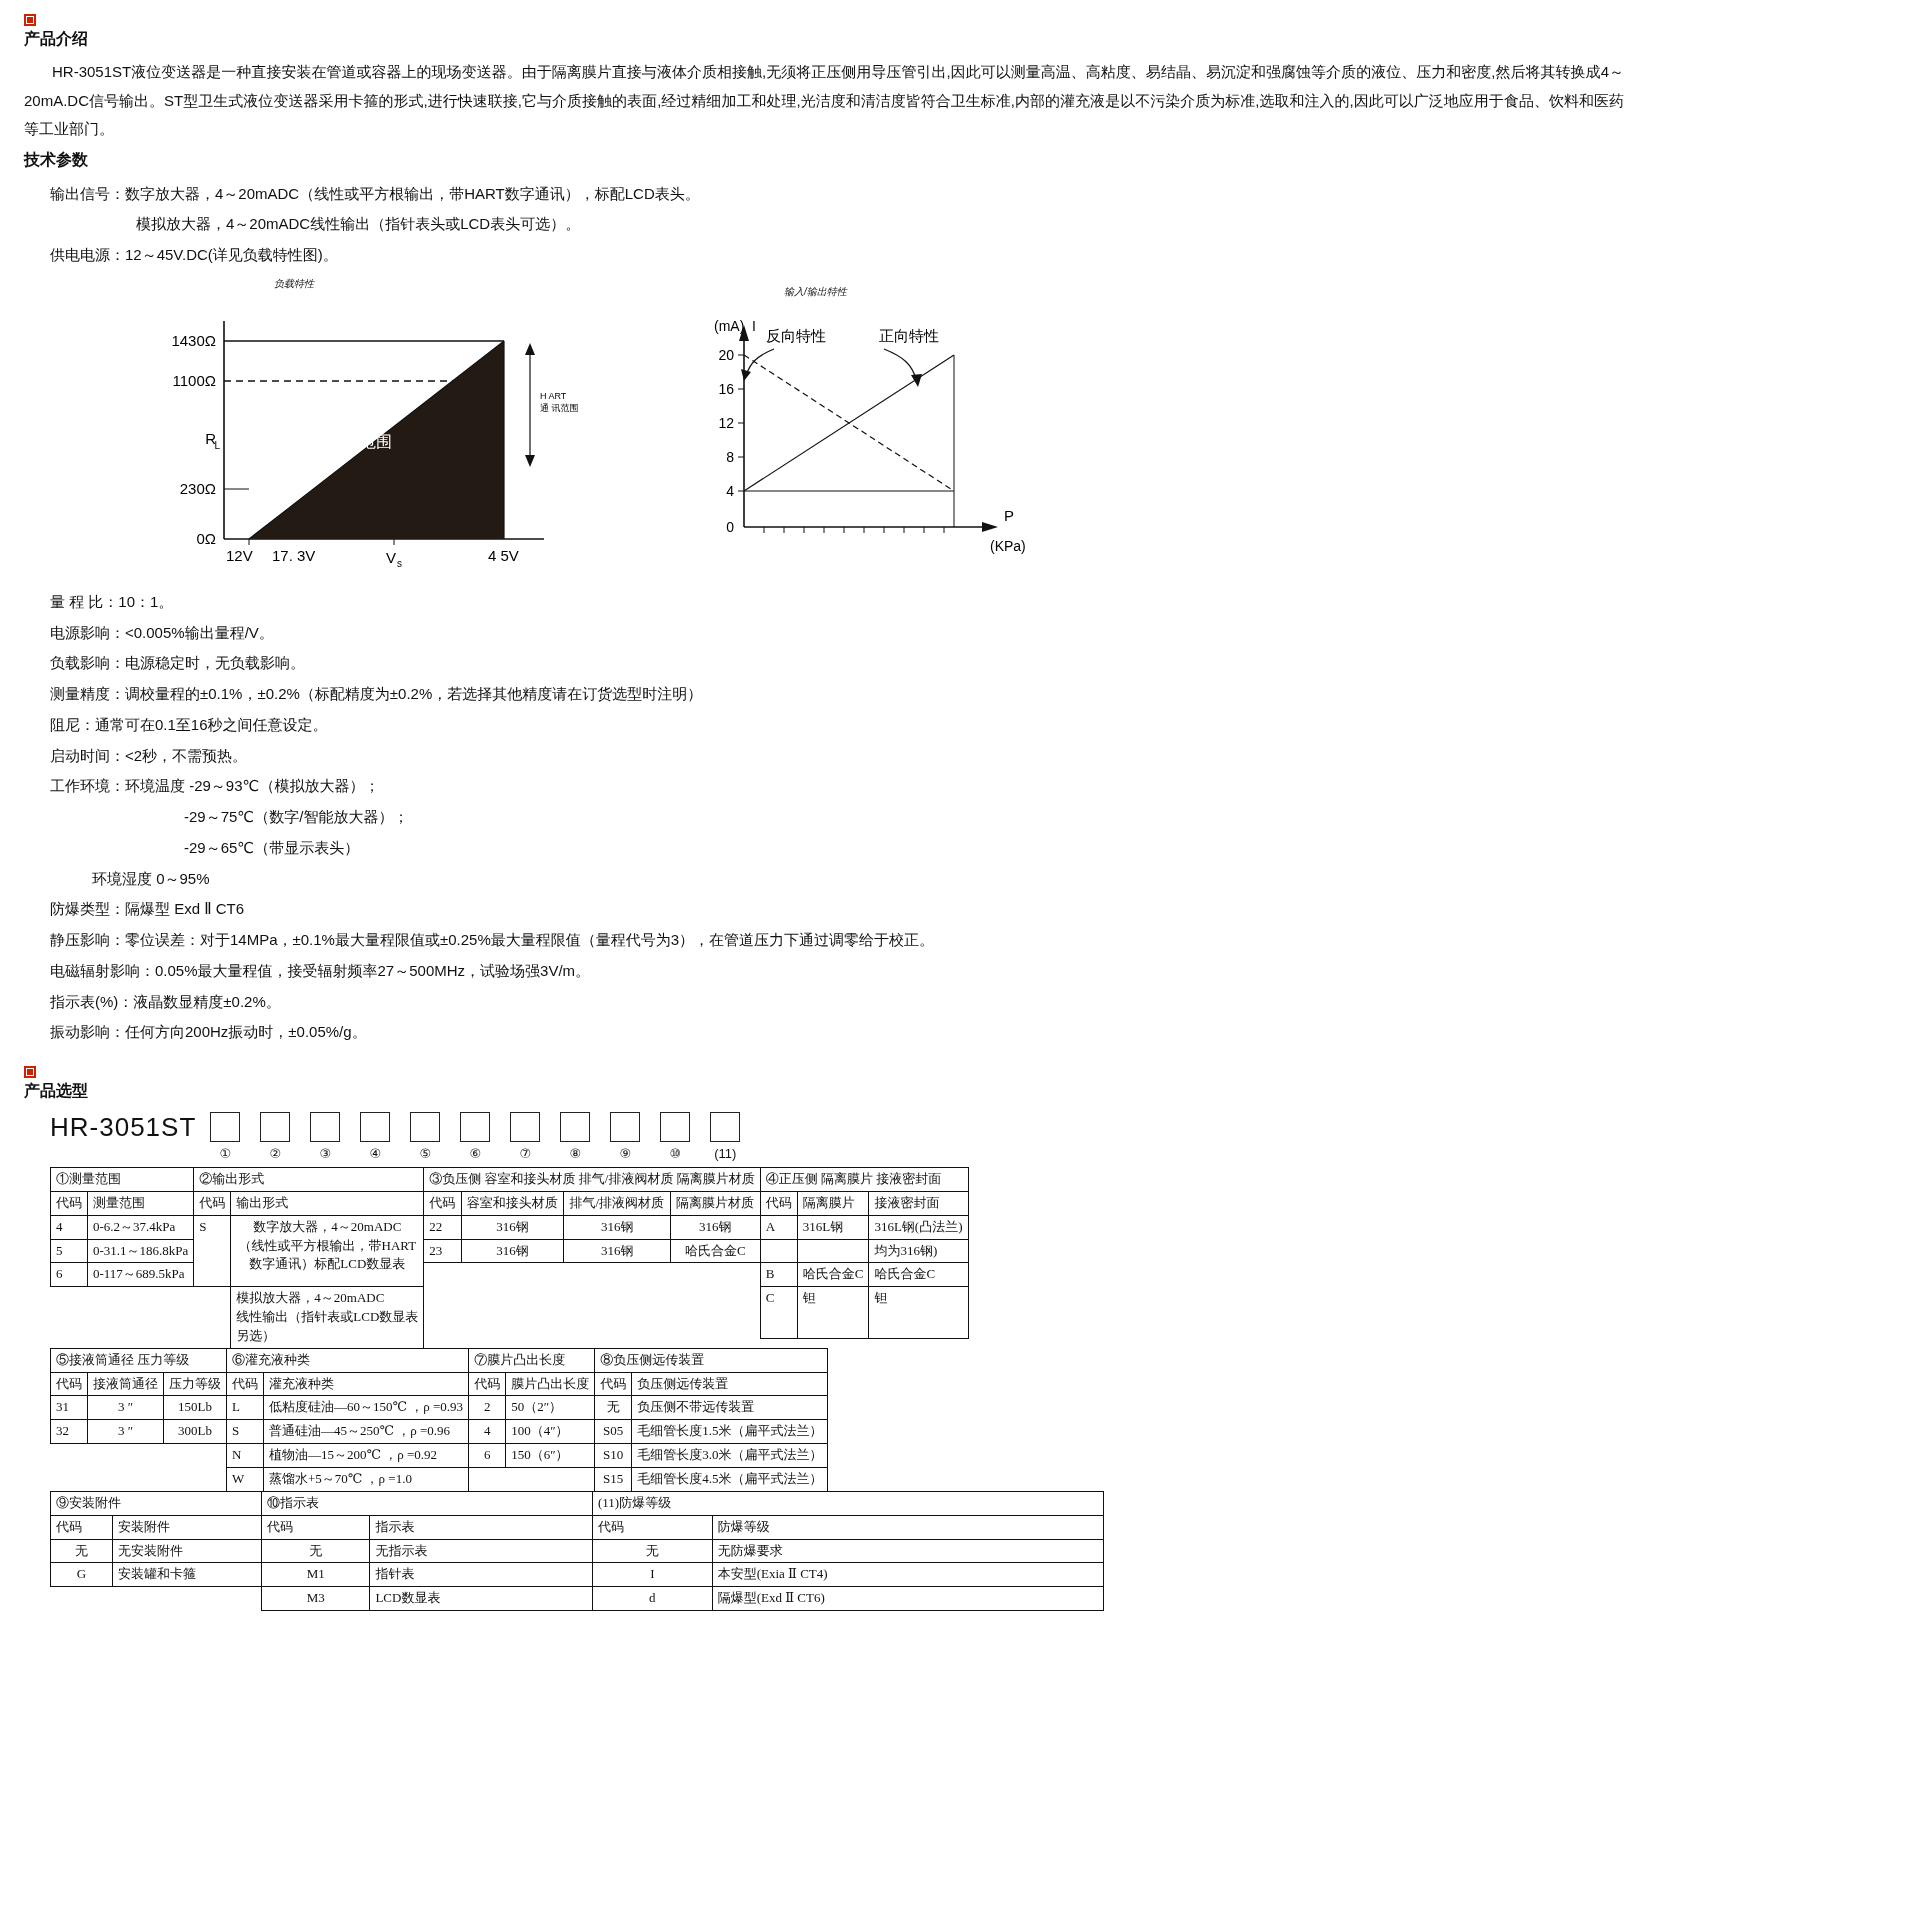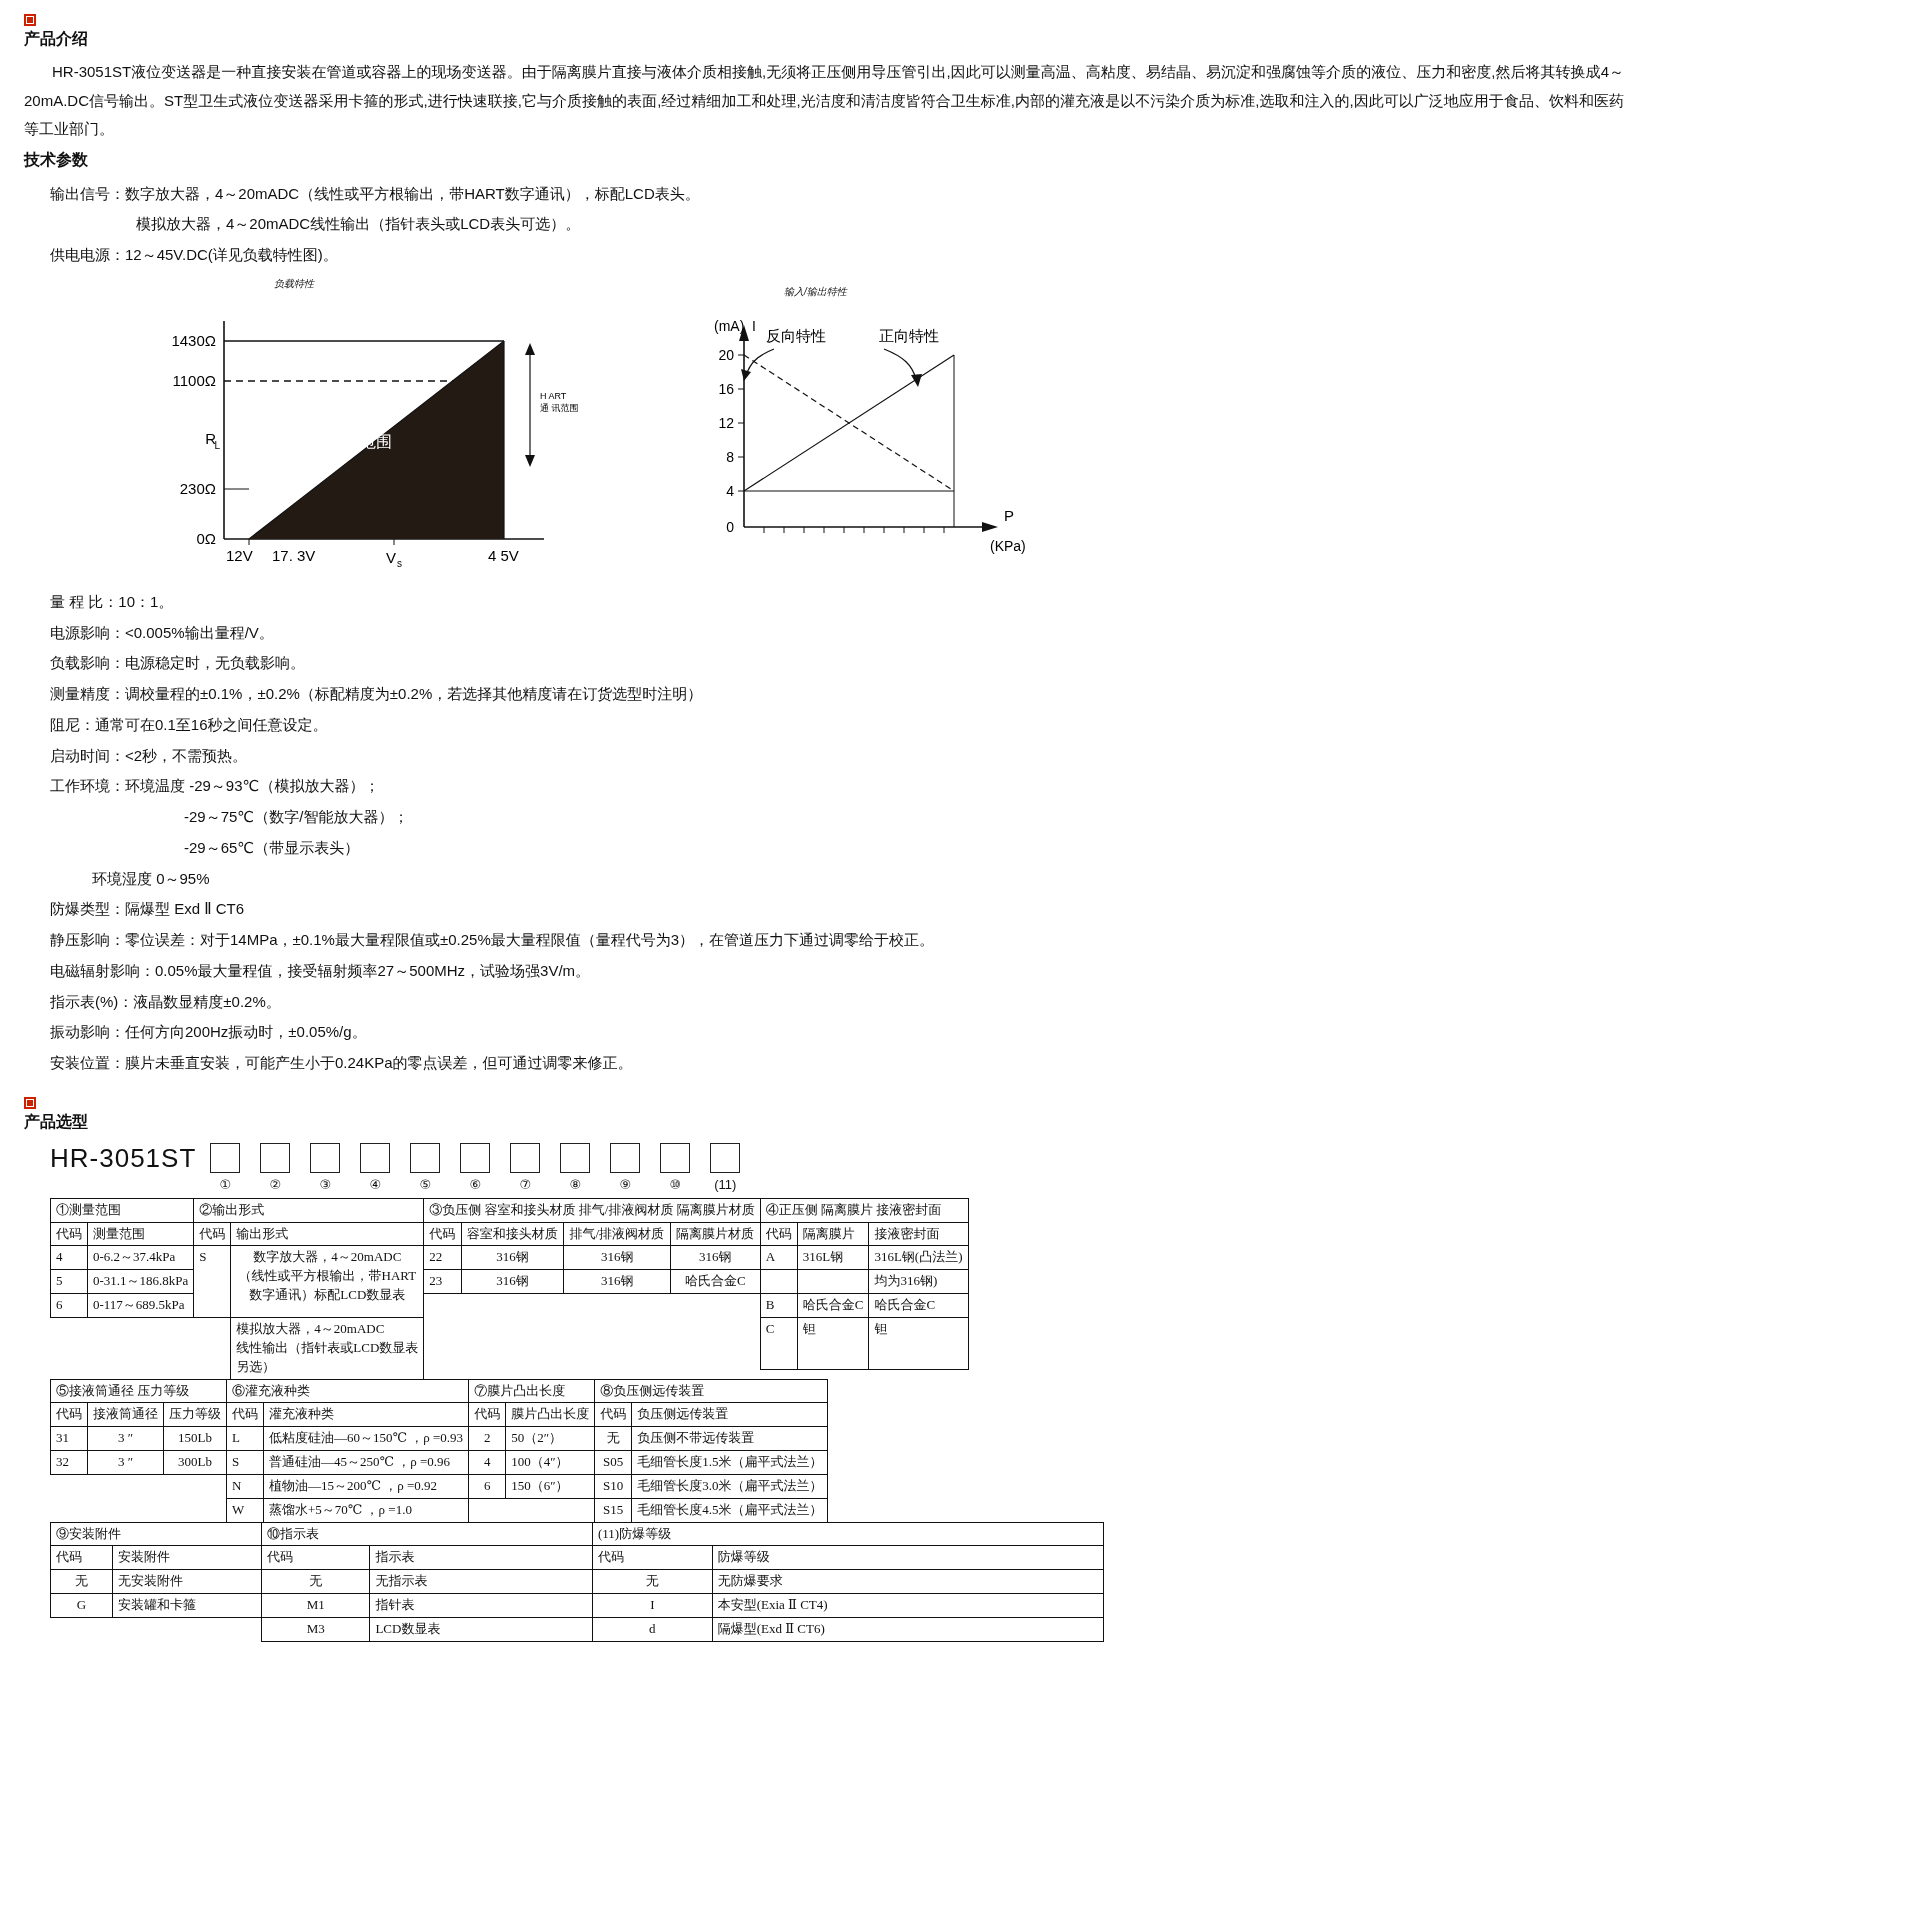--- a/index.html
+++ b/index.html
@@ -234,21 +234,20 @@
     <p class="spec-line">启动时间：&lt;2秒，不需预热。</p>
     <p class="spec-line">工作环境：环境温度  -29～93℃（模拟放大器）；</p>
     <p class="spec-line deep2">-29～75℃（数字/智能放大器）；</p>
     <p class="spec-line deep2">-29～65℃（带显示表头）</p>
     <p class="spec-line deep3">环境湿度  0～95%</p>
     <p class="spec-line">防爆类型：隔爆型    Exd Ⅱ CT6</p>
     <p class="spec-line">静压影响：零位误差：对于14MPa，±0.1%最大量程限值或±0.25%最大量程限值（量程代号为3），在管道压力下通过调零给于校正。</p>
     <p class="spec-line">电磁辐射影响：0.05%最大量程值，接受辐射频率27～500MHz，试验场强3V/m。</p>
     <p class="spec-line">指示表(%)：液晶数显精度±0.2%。</p>
     <p class="spec-line">振动影响：任何方向200Hz振动时，±0.05%/g。</p>
-    <p class="spec-line">安装位置：膜片未垂直安装，可能产生小于0.24KPa的零点误差，但可通过调零来修正。</p>
 
     <div style="margin-top:14px;"><span class="red-mark"></span></div>
     <div class="sec-title">产品选型</div>
 
     <div class="model-row">
       <div class="model-name">HR-3051ST</div>
       <div class="boxes">
         <div class="boxcell">
             <div class="bx"></div>
             <div class="bnum">①</div>

